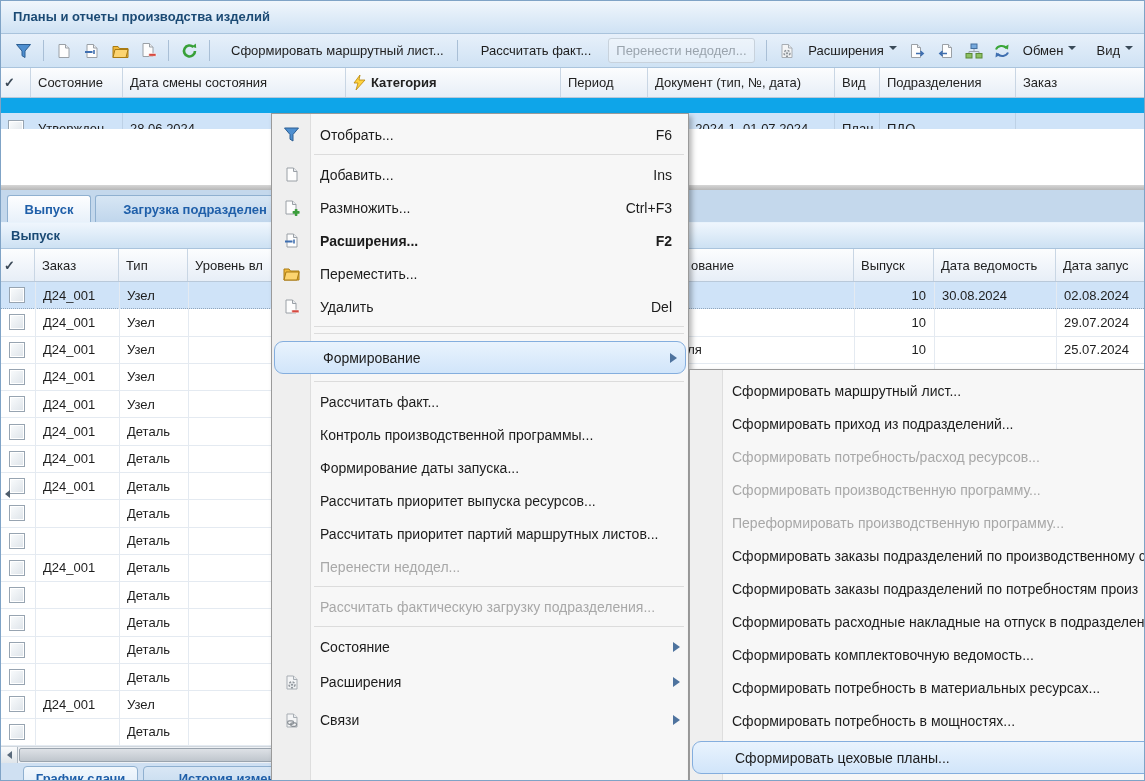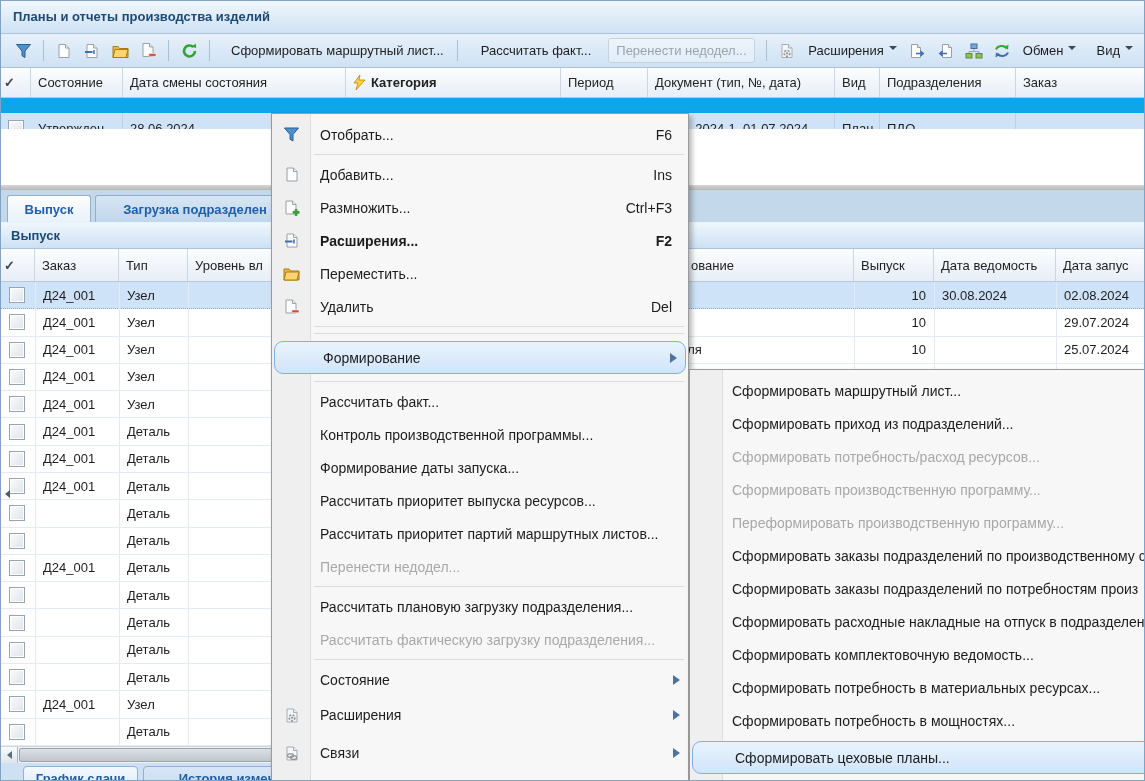--- a/index.html
+++ b/index.html
@@ -482,23 +482,20 @@
       <div class="mi">
         <span>Рассчитать приоритет выпуска ресурсов...</span>
       </div>
       <div class="mi">
         <span>Рассчитать приоритет партий маршрутных листов...</span>
       </div>
       <div class="mi dis">
         <span>Перенести недодел...</span>
       </div>
       <div class="msep"></div>
-      <div class="mi">
-        <span>Рассчитать плановую загрузку подразделения...</span>
-      </div>
       <div class="mi dis">
         <span>Рассчитать фактическую загрузку подразделения...</span>
       </div>
       <div class="msep"></div>
       <div class="mi">
         <span>Состояние</span>
         <span class="arr"></span>
       </div>
       <div class="mi tall">
         <span class="micon">

